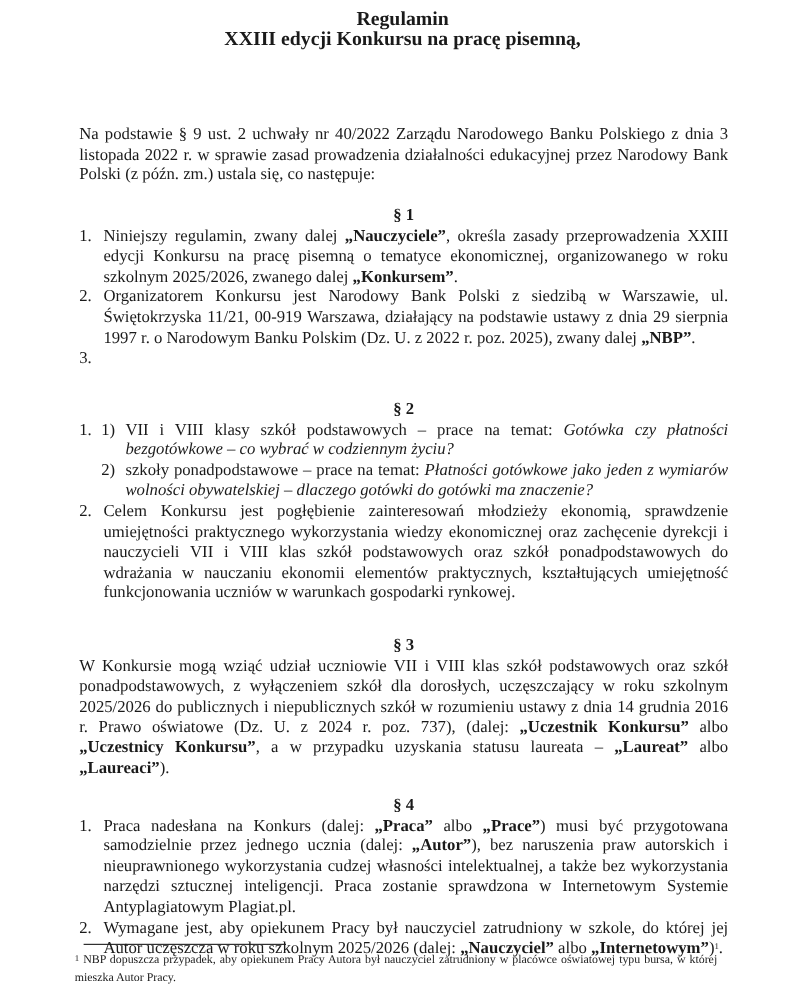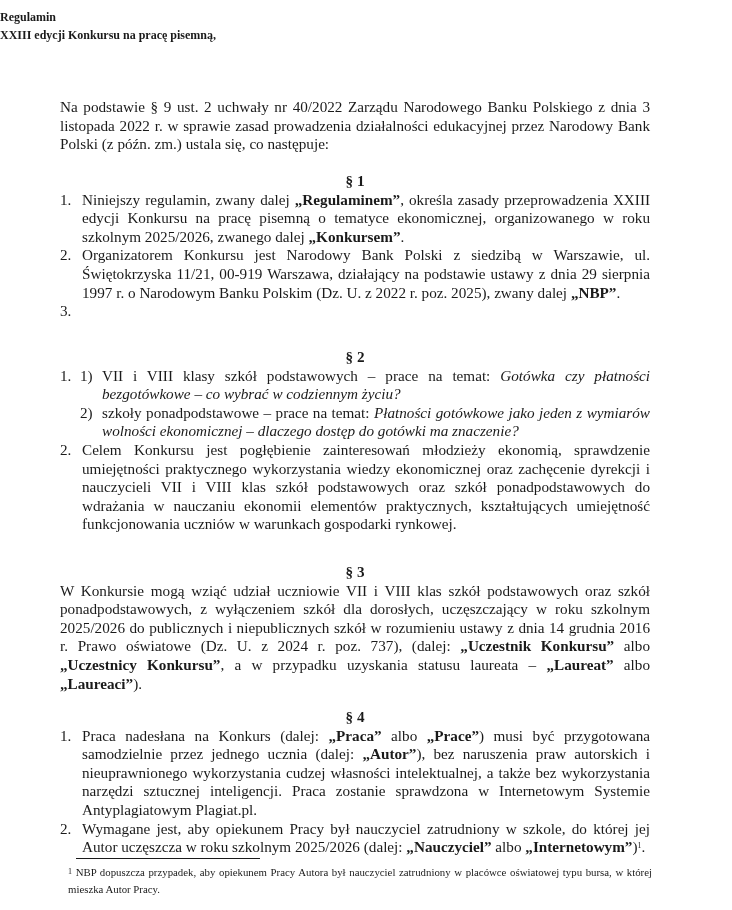--- a/index.html
+++ b/index.html
@@ -3,24 +3,24 @@
 <meta charset="utf-8">
 <style>
   html, body { margin: 0; padding: 0; background: #ffffff; }
   body { width: 732px; height: 910px; overflow: hidden; position: relative; }
   .page {
     position: absolute; left: 0; top: 0; width: 732px; height: 910px;
     font-family: "Liberation Serif", "DejaVu Serif", serif;
     color: #1a1a1a; font-size: 15.2px; line-height: 18.6px;
   }
   .title {
-    position: absolute; left: 0; width: 732px; 
-    font-weight: bold; font-size: 12px; line-height: 18px;
+    position: absolute; left: 0; width: 732px; text-align: center;
+    font-weight: bold; font-size: 18px; line-height: 18px;
   }
-  .body-block { position: absolute; left: 60px; width: 590px; }
+  .body-block { position: absolute; left: 72px; width: 590px; margin-top: 15px; }
   .justify { text-align: justify; text-align-last: left; }
   .para-head { text-align: center; font-weight: bold; }
   .item { position: relative; padding-left: 22px; text-align: justify; }
   .item .num { position: absolute; left: 0; top: 0; }
   .subitem { position: relative; padding-left: 42px; text-align: justify; }
   .subitem .num { position: absolute; left: 20px; top: 0; }
   b { font-weight: bold; }
   i { font-style: italic; }
   .footnote-rule { position: absolute; left: 76px; top: 858px; width: 184px; height: 1px; background: #1a1a1a; }
   .footnote {
@@ -38,21 +38,21 @@
     <div>Regulamin</div>
     <div>XXIII edycji Konkursu na pracę pisemną,</div>
   </div>
 
   <div class="body-block justify" style="top:98px;">Na podstawie § 9 ust. 2 uchwały nr 40/2022 Zarządu Narodowego Banku Polskiego z dnia 3 listopada 2022 r. w sprawie zasad prowadzenia działalności edukacyjnej przez Narodowy Bank Polski (z późn. zm.) ustala się, co następuje:</div>
 
   <div class="body-block" style="top:172px;">
     <div class="para-head">§ 1</div>
     <div class="item">
       <span class="num">1.</span>
-      <span>Niniejszy regulamin, zwany dalej </span><b>„Regulaminem”</b><span>, określa zasady przeprowadzenia XXIII edycji Konkursu na pracę pisemną o tematyce ekonomicznej, organizowanego w roku szkolnym 2025/2026, zwanego dalej </span><b>„Konkursem”</b><span>.</span>
+      <span>Niniejszy regulamin, zwany dalej </span><b>„Nauczyciele”</b><span>, określa zasady przeprowadzenia XXIII edycji Konkursu na pracę pisemną o tematyce ekonomicznej, organizowanego w roku szkolnym 2025/2026, zwanego dalej </span><b>„Konkursem”</b><span>.</span>
     </div>
     <div class="item">
       <span class="num">2.</span>
       <span>Organizatorem Konkursu jest Narodowy Bank Polski z siedzibą w Warszawie, ul. Świętokrzyska 11/21, 00-919 Warszawa, działający na podstawie ustawy z dnia 29 sierpnia 1997 r. o Narodowym Banku Polskim (Dz. U. z 2022 r. poz. 2025), zwany dalej </span><b>„NBP”</b><span>.</span>
     </div>
     <div class="item">
       <span class="num">3.</span>
     </div>
   </div>
 
@@ -60,21 +60,21 @@
     <div class="para-head">§ 2</div>
     <div class="item">
       <span class="num">1.</span>
     </div>
     <div class="subitem">
       <span class="num">1)</span>
       <span>VII i VIII klasy szkół podstawowych – prace na temat: </span><i>Gotówka czy płatności bezgotówkowe – co wybrać w codziennym życiu?</i>
     </div>
     <div class="subitem">
       <span class="num">2)</span>
-      <span>szkoły ponadpodstawowe – prace na temat: </span><i>Płatności gotówkowe jako jeden z wymiarów wolności ekonomicznej – dlaczego dostęp do gotówki ma znaczenie?</i>
+      <span>szkoły ponadpodstawowe – prace na temat: </span><i>Płatności gotówkowe jako jeden z wymiarów wolności obywatelskiej – dlaczego gotówki do gotówki ma znaczenie?</i>
     </div>
     <div class="item">
       <span class="num">2.</span>
       <span>Celem Konkursu jest pogłębienie zainteresowań młodzieży ekonomią, sprawdzenie umiejętności praktycznego wykorzystania wiedzy ekonomicznej oraz zachęcenie dyrekcji i nauczycieli VII i VIII klas szkół podstawowych oraz szkół ponadpodstawowych do wdrażania w nauczaniu ekonomii elementów praktycznych, kształtujących umiejętność funkcjonowania uczniów w warunkach gospodarki rynkowej.</span>
     </div>
   </div>
 
   <div class="body-block" style="top:563px;">
     <div class="para-head">§ 3</div>
     <div class="justify">

